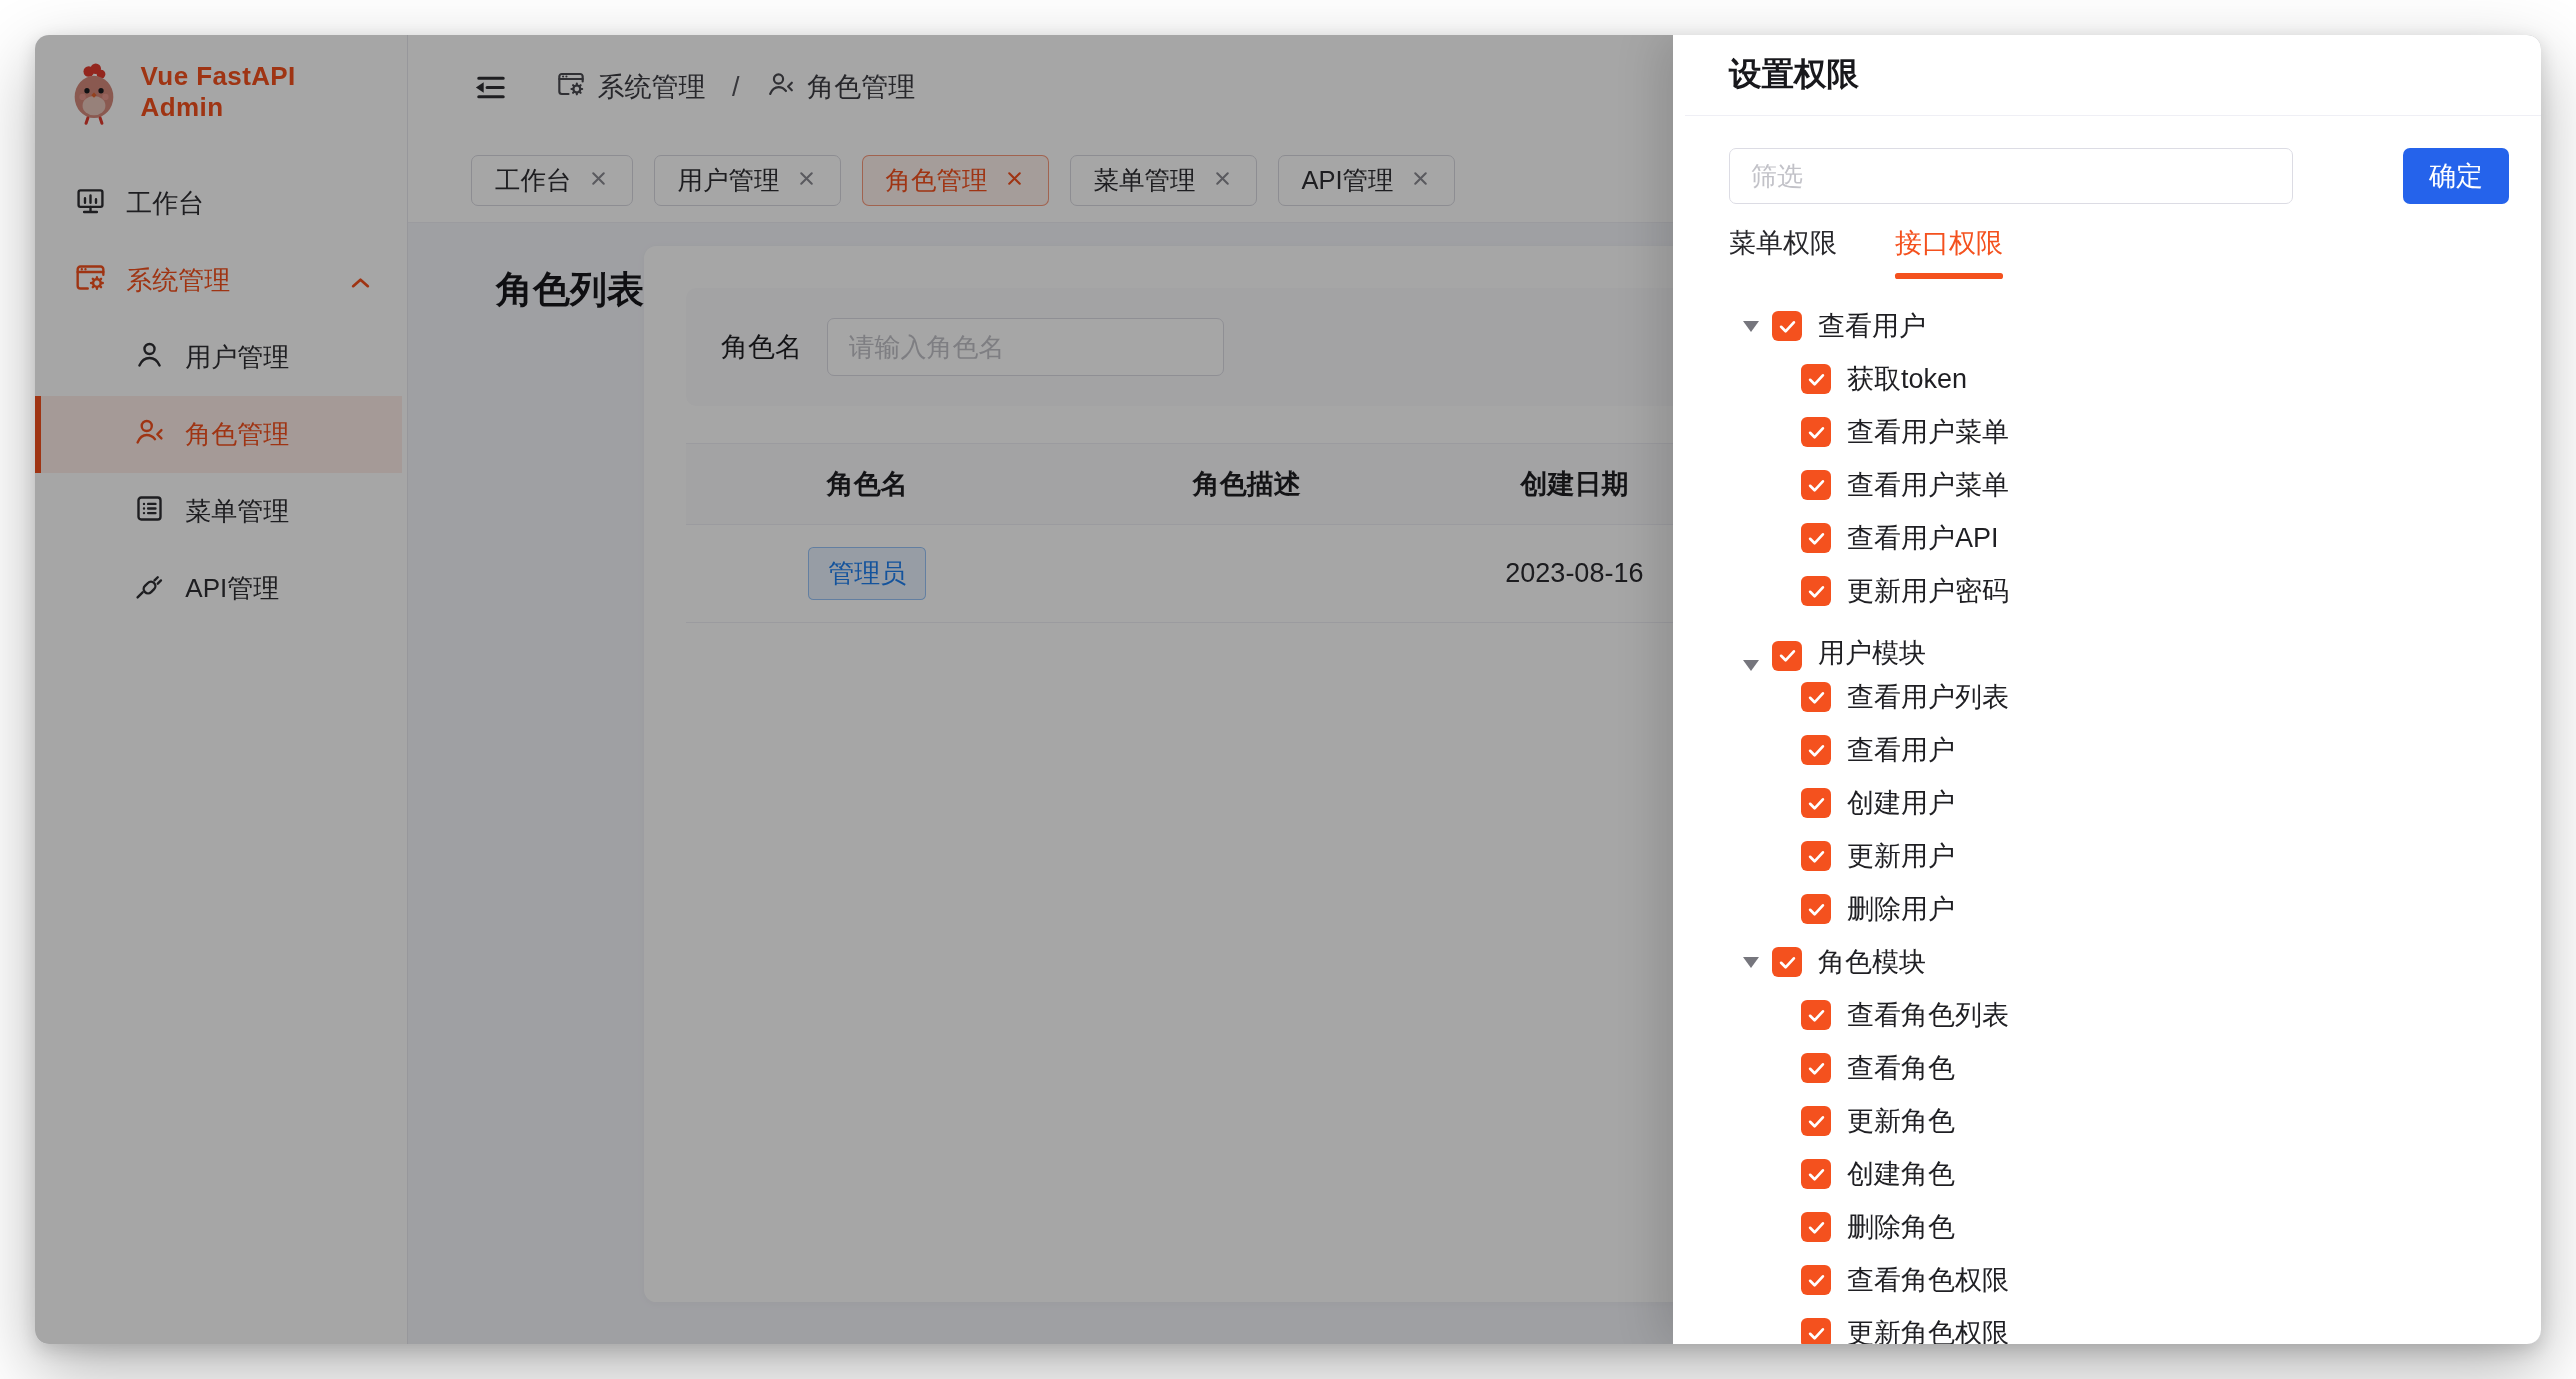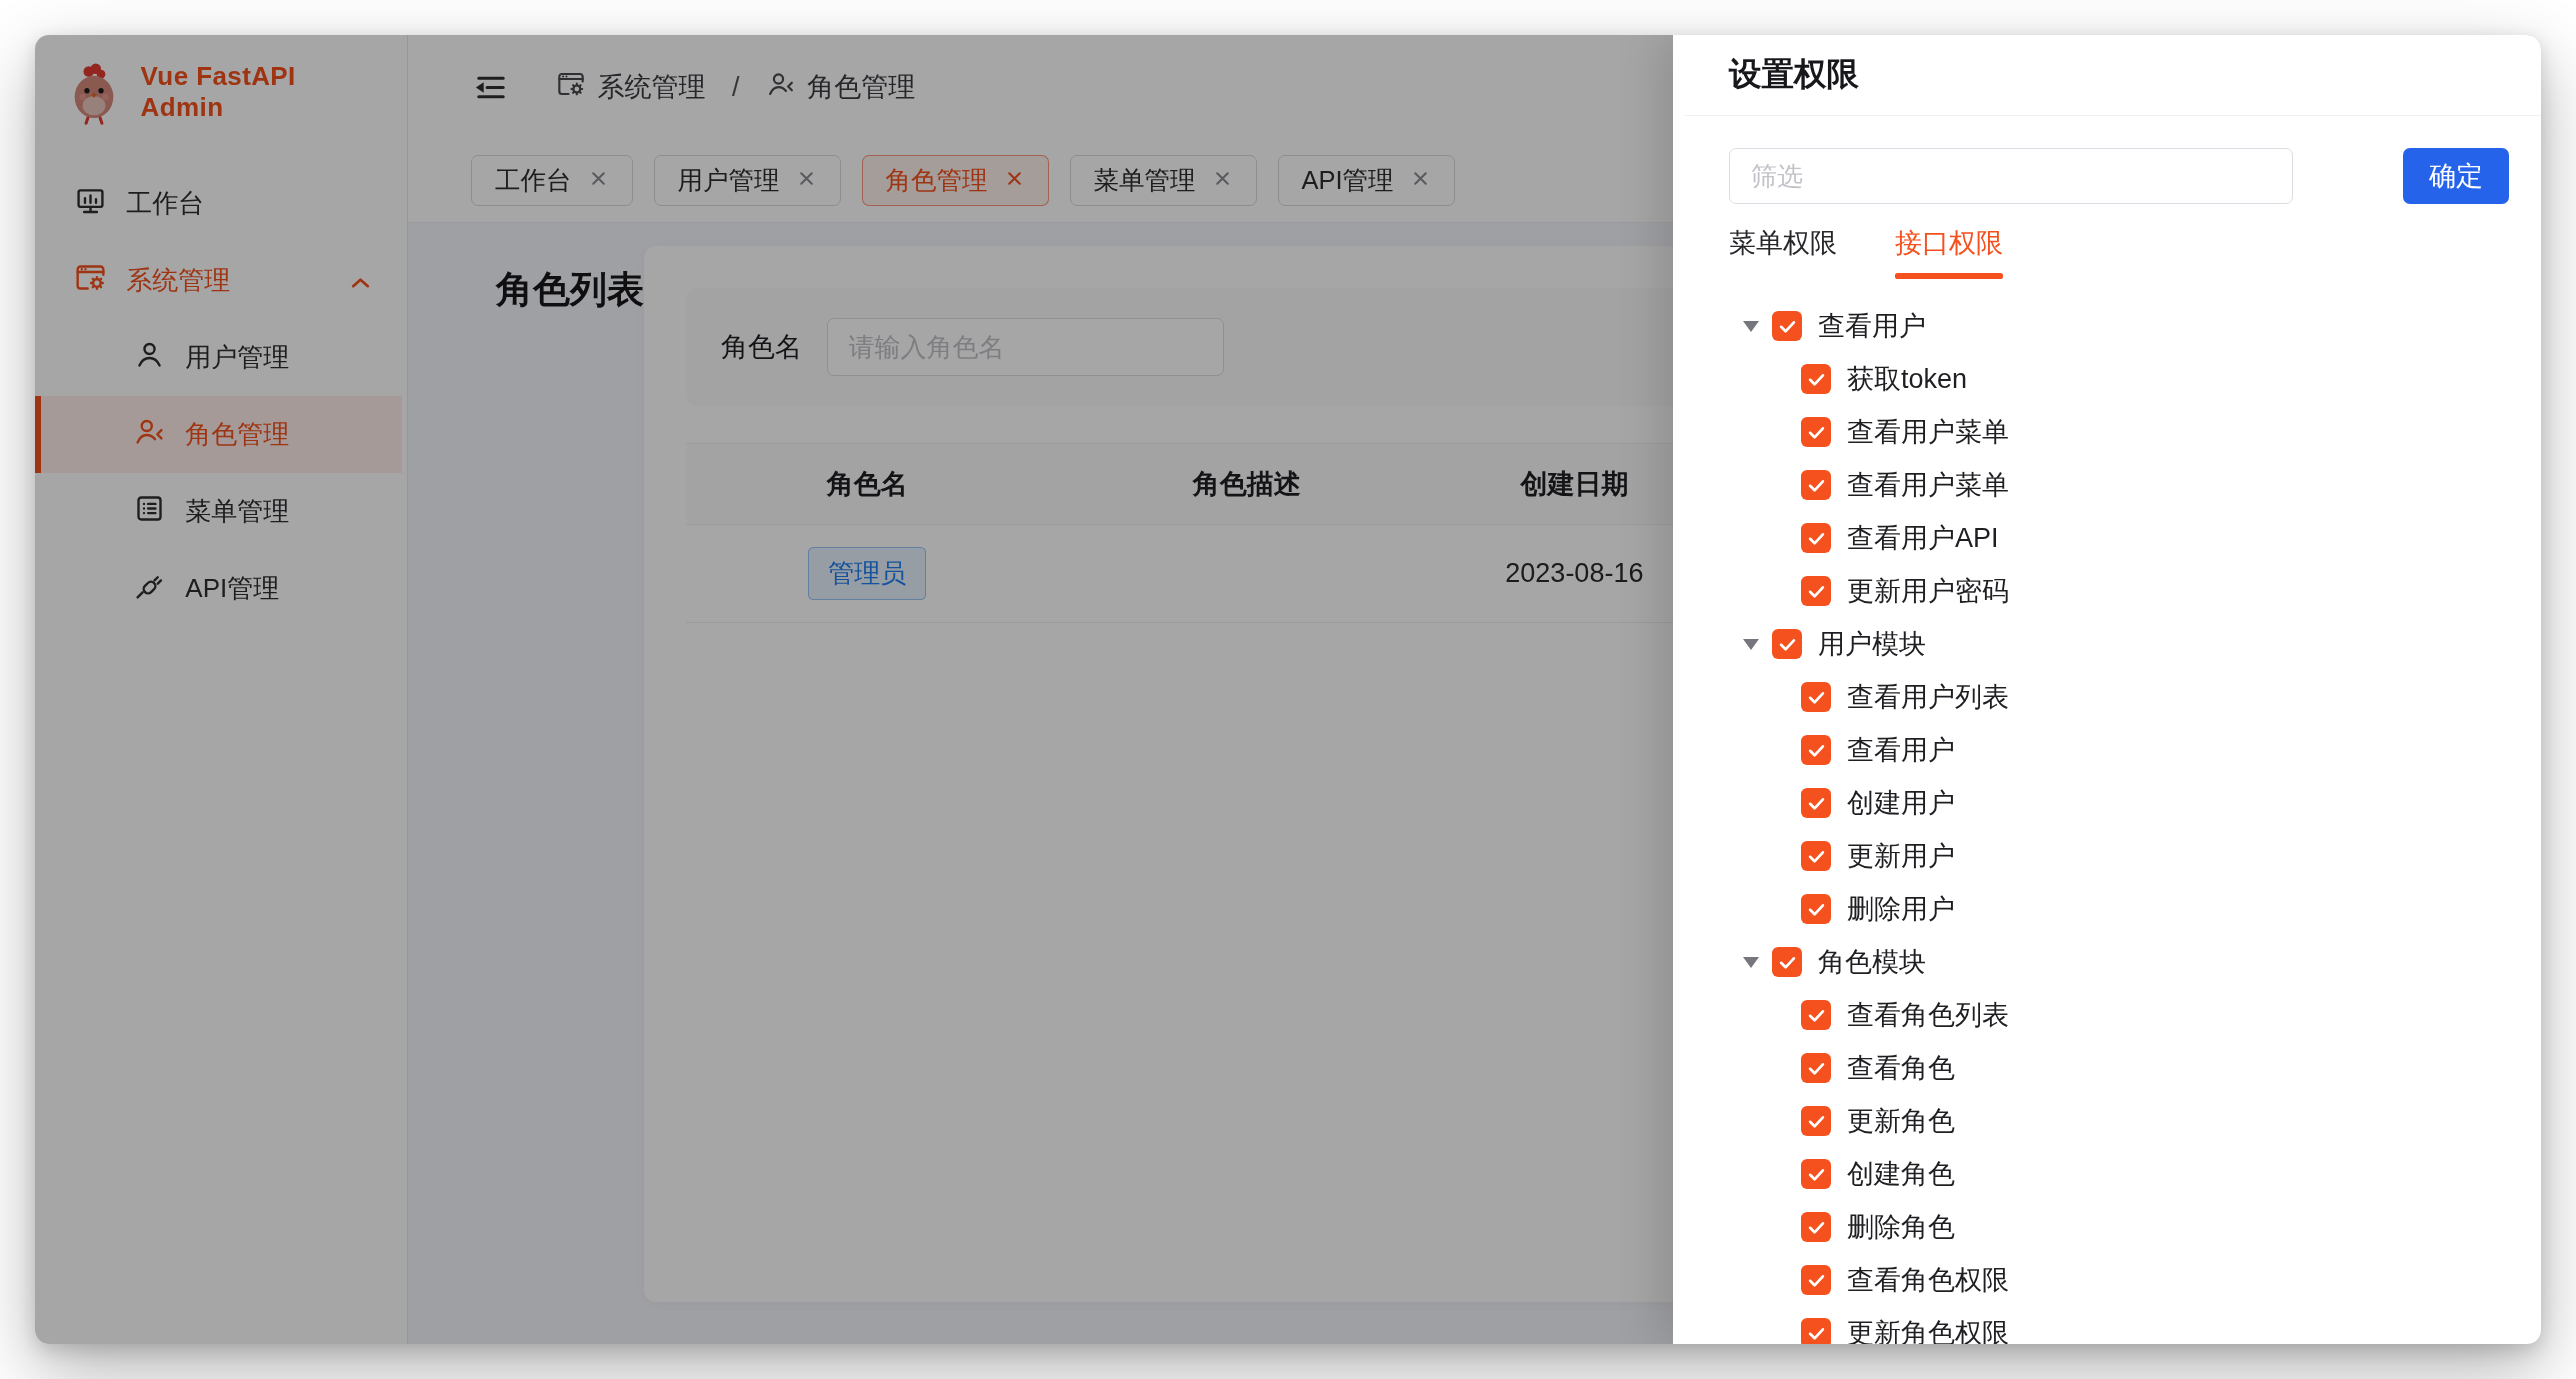--- a/index.html
+++ b/index.html
@@ -384,85 +384,85 @@
           </div>
           <div class="tnode" style="padding-left: 43px;">
             <span class="switcher"></span>
             <span class="cb">
               <svg viewBox="0 0 36 36" fill="none" stroke="#ffffff" stroke-width="4.2" stroke-linecap="round" stroke-linejoin="round">
                 <path d="M8 18.5l7 7 13-14"></path>
               </svg>
             </span>
             <span class="tlabel">更新用户密码</span>
           </div>
+          <div class="tnode" style="padding-left: 14px; align-items: flex-end;">
+            <span class="switcher">
+              <span class="tri-down"></span>
+            </span>
+            <span class="cb">
+              <svg viewBox="0 0 36 36" fill="none" stroke="#ffffff" stroke-width="4.2" stroke-linecap="round" stroke-linejoin="round">
+                <path d="M8 18.5l7 7 13-14"></path>
+              </svg>
+            </span>
+            <span class="tlabel">用户模块</span>
+          </div>
+          <div class="tnode" style="padding-left: 43px;">
+            <span class="switcher"></span>
+            <span class="cb">
+              <svg viewBox="0 0 36 36" fill="none" stroke="#ffffff" stroke-width="4.2" stroke-linecap="round" stroke-linejoin="round">
+                <path d="M8 18.5l7 7 13-14"></path>
+              </svg>
+            </span>
+            <span class="tlabel">查看用户列表</span>
+          </div>
+          <div class="tnode" style="padding-left: 43px;">
+            <span class="switcher"></span>
+            <span class="cb">
+              <svg viewBox="0 0 36 36" fill="none" stroke="#ffffff" stroke-width="4.2" stroke-linecap="round" stroke-linejoin="round">
+                <path d="M8 18.5l7 7 13-14"></path>
+              </svg>
+            </span>
+            <span class="tlabel">查看用户</span>
+          </div>
+          <div class="tnode" style="padding-left: 43px;">
+            <span class="switcher"></span>
+            <span class="cb">
+              <svg viewBox="0 0 36 36" fill="none" stroke="#ffffff" stroke-width="4.2" stroke-linecap="round" stroke-linejoin="round">
+                <path d="M8 18.5l7 7 13-14"></path>
+              </svg>
+            </span>
+            <span class="tlabel">创建用户</span>
+          </div>
+          <div class="tnode" style="padding-left: 43px;">
+            <span class="switcher"></span>
+            <span class="cb">
+              <svg viewBox="0 0 36 36" fill="none" stroke="#ffffff" stroke-width="4.2" stroke-linecap="round" stroke-linejoin="round">
+                <path d="M8 18.5l7 7 13-14"></path>
+              </svg>
+            </span>
+            <span class="tlabel">更新用户</span>
+          </div>
+          <div class="tnode" style="padding-left: 43px;">
+            <span class="switcher"></span>
+            <span class="cb">
+              <svg viewBox="0 0 36 36" fill="none" stroke="#ffffff" stroke-width="4.2" stroke-linecap="round" stroke-linejoin="round">
+                <path d="M8 18.5l7 7 13-14"></path>
+              </svg>
+            </span>
+            <span class="tlabel">删除用户</span>
+          </div>
           <div class="tnode" style="padding-left: 14px;">
             <span class="switcher">
               <span class="tri-down"></span>
             </span>
             <span class="cb">
               <svg viewBox="0 0 36 36" fill="none" stroke="#ffffff" stroke-width="4.2" stroke-linecap="round" stroke-linejoin="round">
                 <path d="M8 18.5l7 7 13-14"></path>
               </svg>
             </span>
-            <span class="tlabel">用户模块</span>
-          </div>
-          <div class="tnode" style="padding-left: 43px;">
-            <span class="switcher"></span>
-            <span class="cb">
-              <svg viewBox="0 0 36 36" fill="none" stroke="#ffffff" stroke-width="4.2" stroke-linecap="round" stroke-linejoin="round">
-                <path d="M8 18.5l7 7 13-14"></path>
-              </svg>
-            </span>
-            <span class="tlabel">查看用户列表</span>
-          </div>
-          <div class="tnode" style="padding-left: 43px;">
-            <span class="switcher"></span>
-            <span class="cb">
-              <svg viewBox="0 0 36 36" fill="none" stroke="#ffffff" stroke-width="4.2" stroke-linecap="round" stroke-linejoin="round">
-                <path d="M8 18.5l7 7 13-14"></path>
-              </svg>
-            </span>
-            <span class="tlabel">查看用户</span>
-          </div>
-          <div class="tnode" style="padding-left: 43px;">
-            <span class="switcher"></span>
-            <span class="cb">
-              <svg viewBox="0 0 36 36" fill="none" stroke="#ffffff" stroke-width="4.2" stroke-linecap="round" stroke-linejoin="round">
-                <path d="M8 18.5l7 7 13-14"></path>
-              </svg>
-            </span>
-            <span class="tlabel">创建用户</span>
-          </div>
-          <div class="tnode" style="padding-left: 43px;">
-            <span class="switcher"></span>
-            <span class="cb">
-              <svg viewBox="0 0 36 36" fill="none" stroke="#ffffff" stroke-width="4.2" stroke-linecap="round" stroke-linejoin="round">
-                <path d="M8 18.5l7 7 13-14"></path>
-              </svg>
-            </span>
-            <span class="tlabel">更新用户</span>
-          </div>
-          <div class="tnode" style="padding-left: 43px;">
-            <span class="switcher"></span>
-            <span class="cb">
-              <svg viewBox="0 0 36 36" fill="none" stroke="#ffffff" stroke-width="4.2" stroke-linecap="round" stroke-linejoin="round">
-                <path d="M8 18.5l7 7 13-14"></path>
-              </svg>
-            </span>
-            <span class="tlabel">删除用户</span>
-          </div>
-          <div class="tnode" style="padding-left: 14px;">
-            <span class="switcher">
-              <span class="tri-down"></span>
-            </span>
-            <span class="cb">
-              <svg viewBox="0 0 36 36" fill="none" stroke="#ffffff" stroke-width="4.2" stroke-linecap="round" stroke-linejoin="round">
-                <path d="M8 18.5l7 7 13-14"></path>
-              </svg>
-            </span>
             <span class="tlabel">角色模块</span>
           </div>
           <div class="tnode" style="padding-left: 43px;">
             <span class="switcher"></span>
             <span class="cb">
               <svg viewBox="0 0 36 36" fill="none" stroke="#ffffff" stroke-width="4.2" stroke-linecap="round" stroke-linejoin="round">
                 <path d="M8 18.5l7 7 13-14"></path>
               </svg>
             </span>
             <span class="tlabel">查看角色列表</span>

